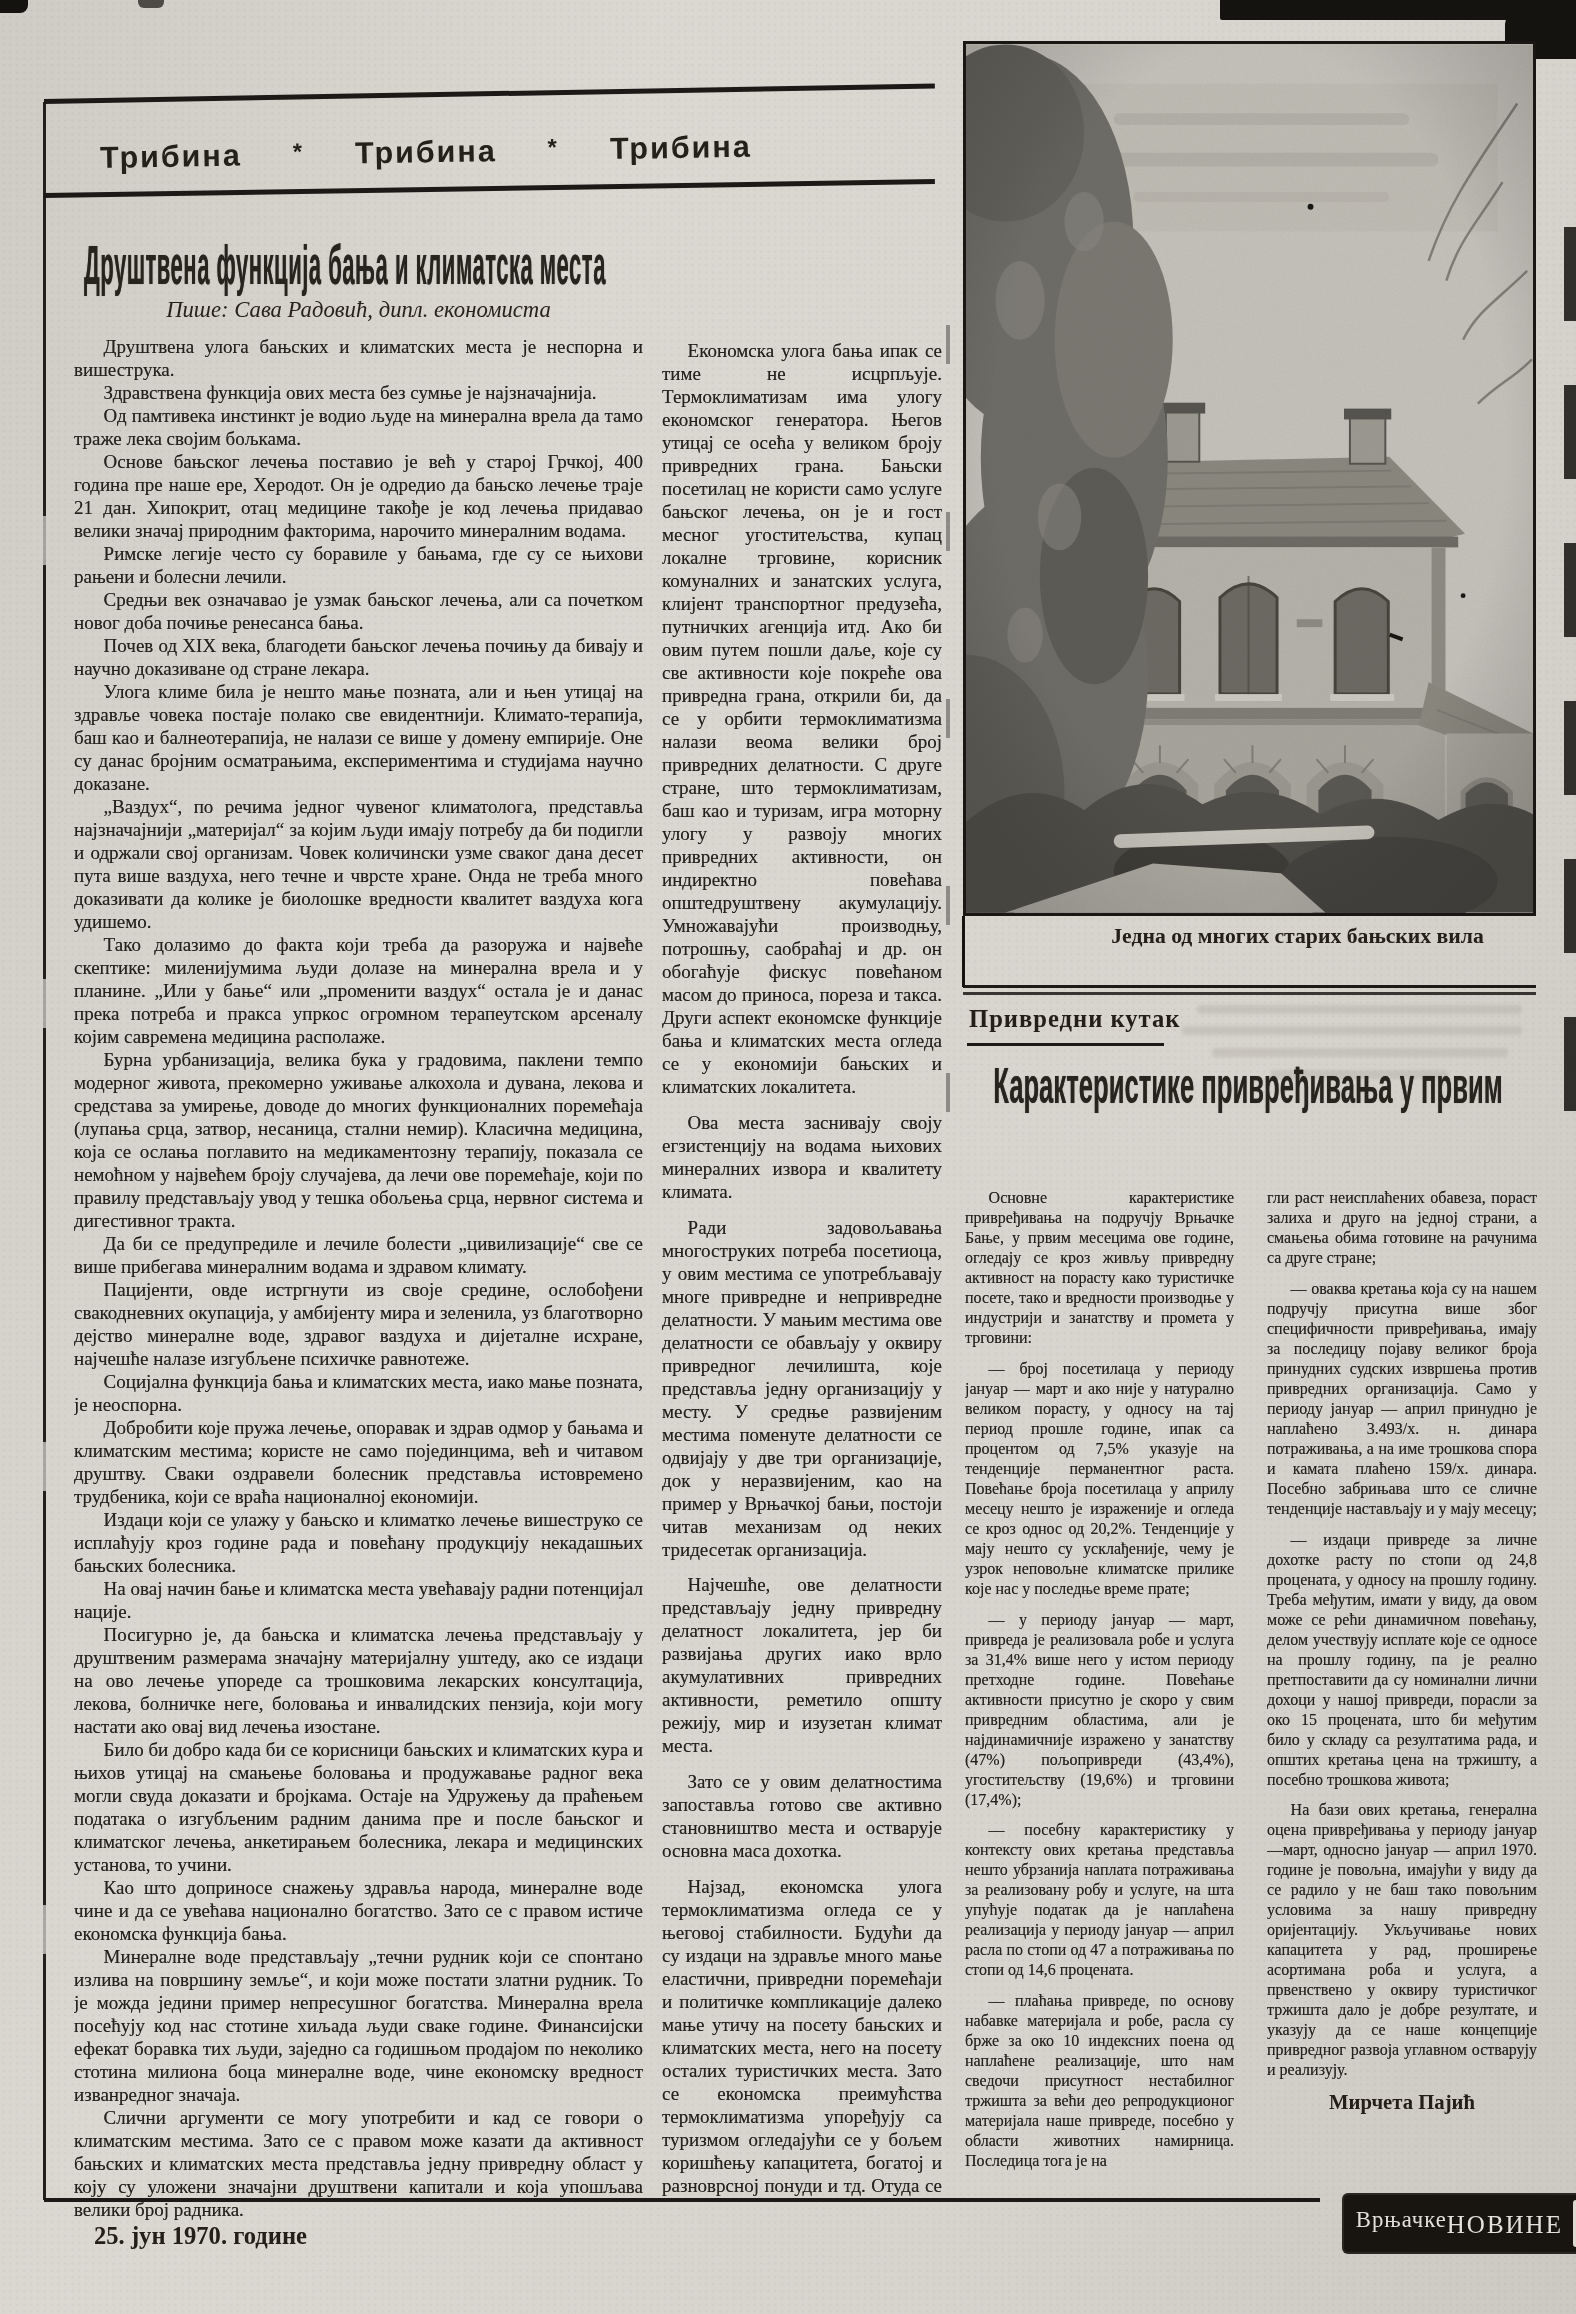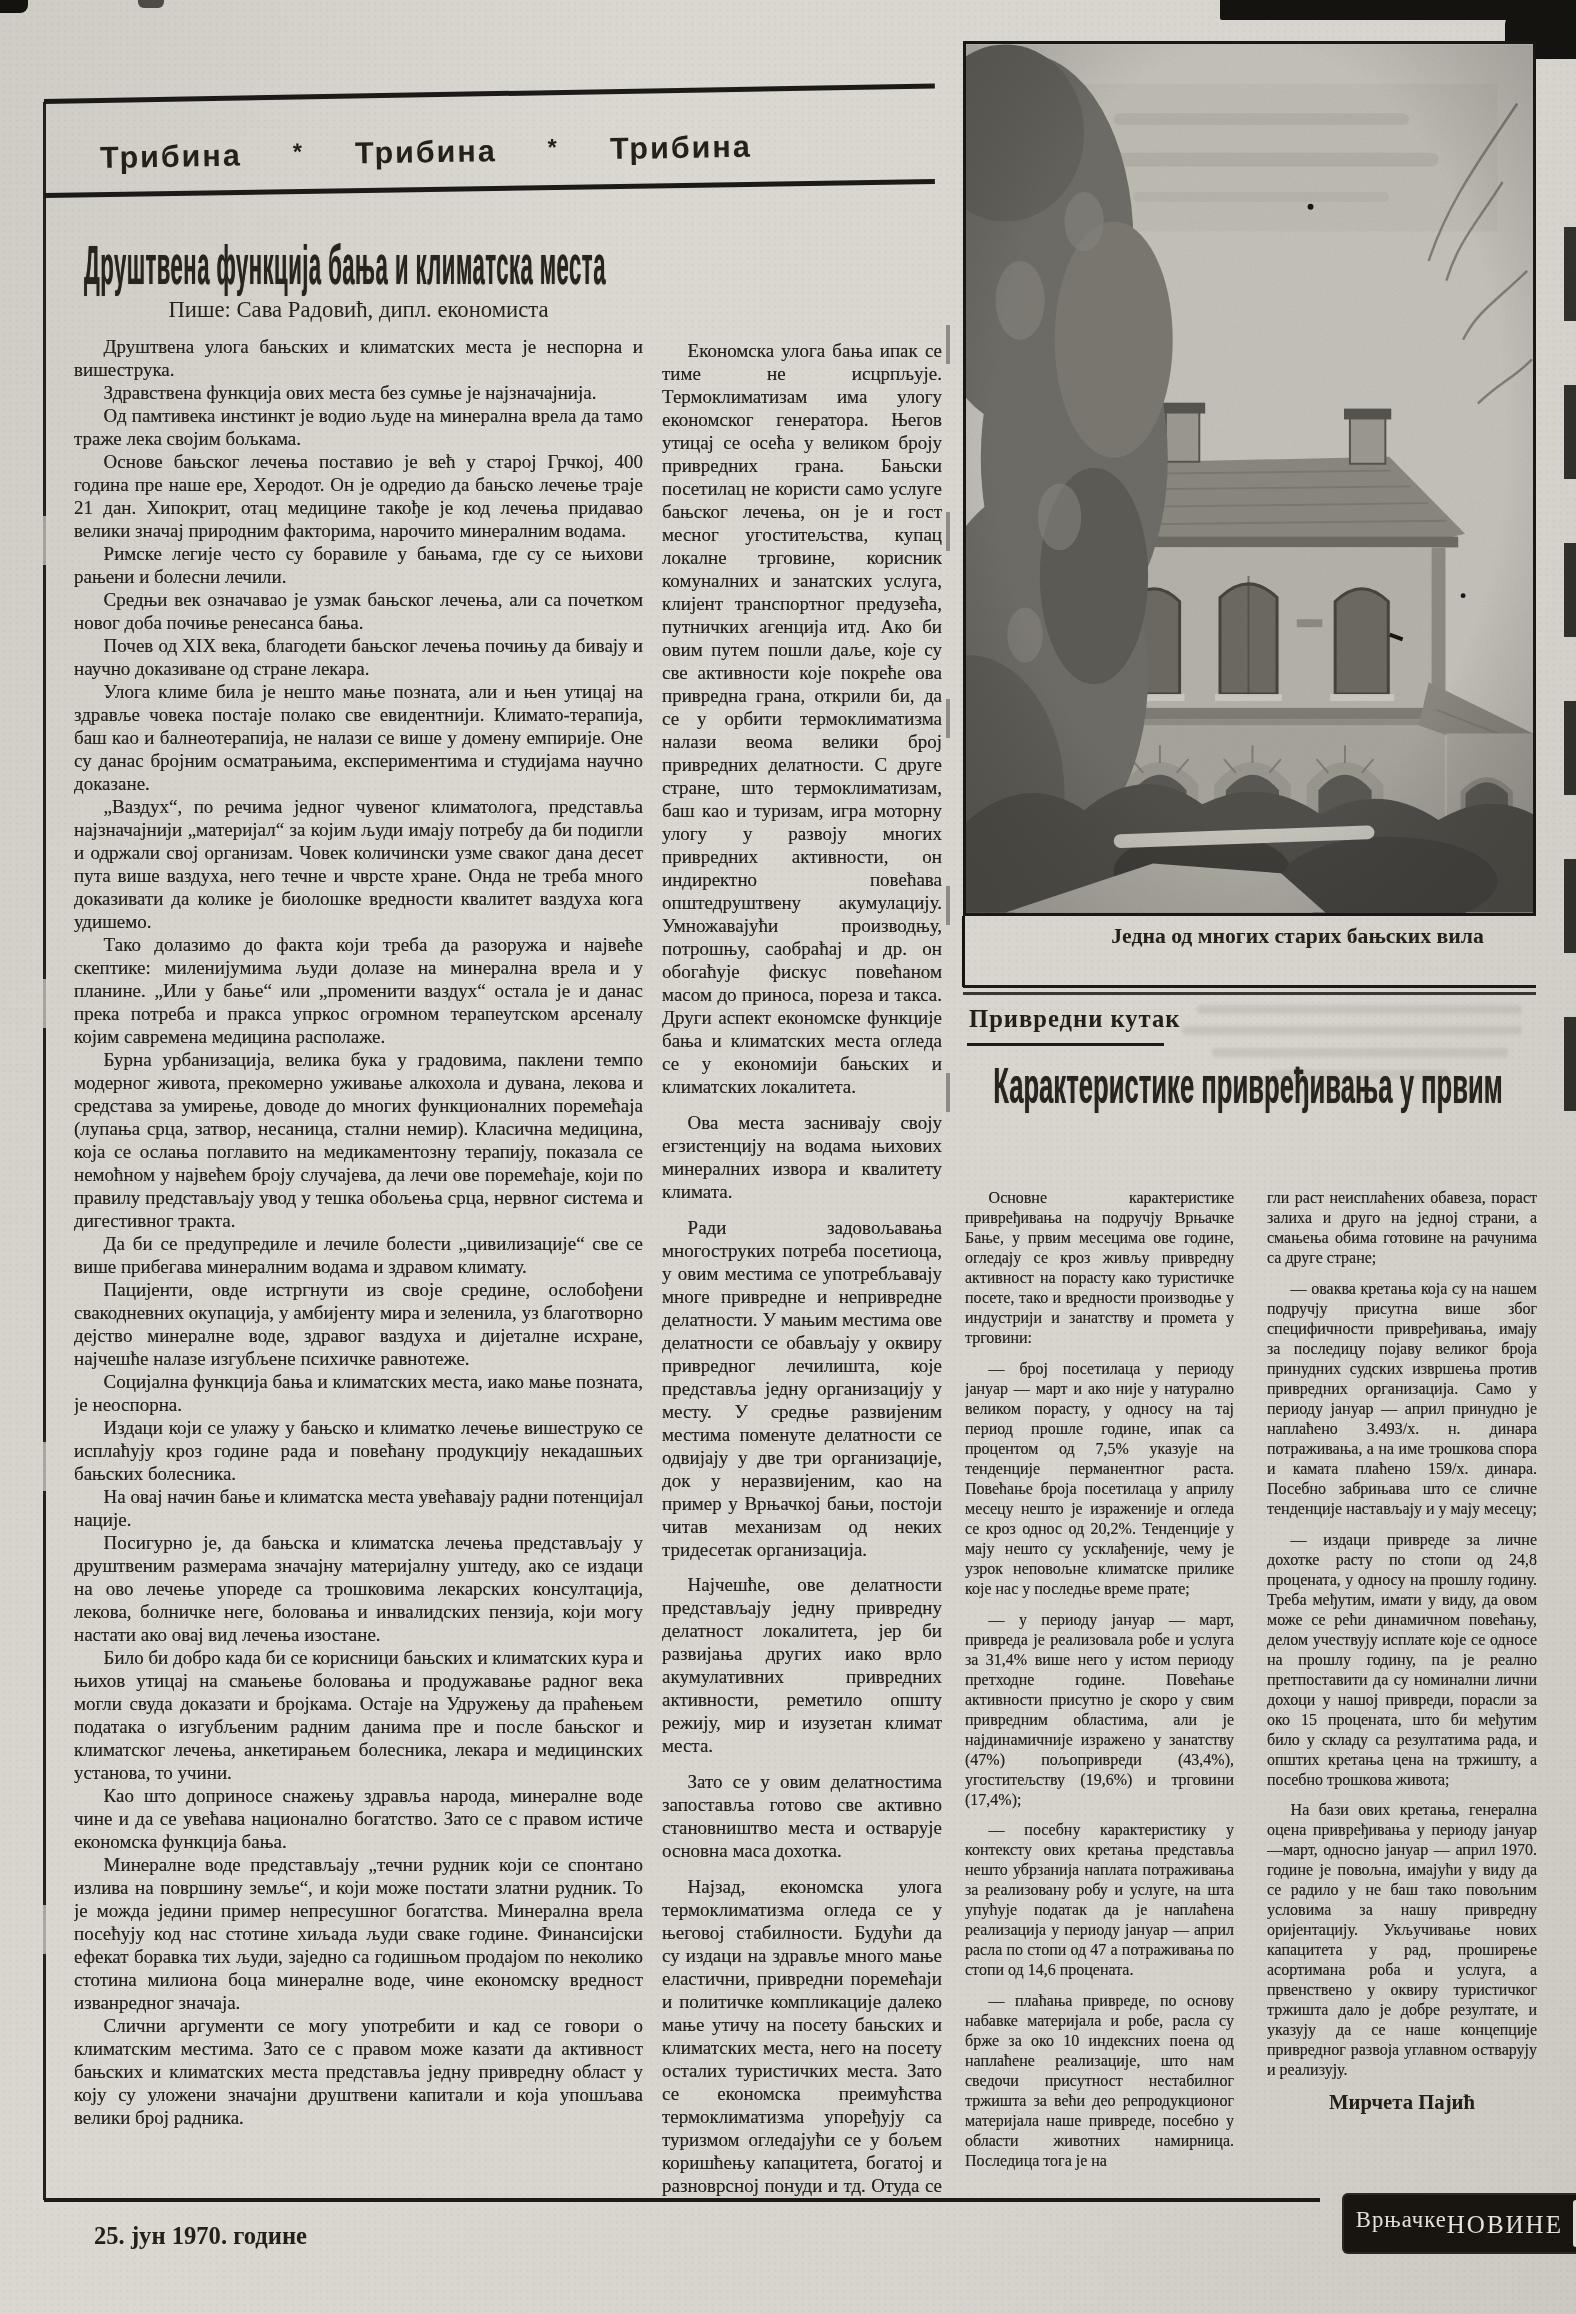--- a/index.html
+++ b/index.html
@@ -20,21 +20,21 @@
   
   .cond{display:inline-block;white-space:nowrap;font-family:"Liberation Sans", sans-serif;
         font-weight:bold;color:#27231d;text-shadow:0 0 1px rgba(30,28,22,.65);}
   
   .bodycol p{margin:0;text-align:justify;text-indent:29.6px;
              color:#25221d;text-shadow:0 0 0.4px rgba(34,30,24,.55);}
   .leftcol p{font-size:19px;line-height:23px;}
   .midcol p{font-size:19px;line-height:23px;margin-bottom:12.8px;text-indent:25.6px;}
   .rightcol p{font-size:16px;line-height:20px;margin-bottom:10.8px;text-indent:23.6px;}
   .rightcol p.noindent{text-indent:0;}
-  .byline{font-size:22.7px;text-align:center;color:#262219;}
+  .byline{font-size:22.7px;text-align:center;color:#262219;font-style:italic;}
   .caption{font-size:21.7px;font-weight:bold;text-align:center;color:#242018;}
   .kicker{font-size:24.6px;font-weight:bold;color:#242018;letter-spacing:1px;}
   .signature{font-size:20.7px;font-weight:bold;text-align:center;margin-top:9.9px;color:#242018;}
   .datefoot{font-size:24.6px;font-weight:bold;color:#242018;text-align:center;}
   
   .brandbox{background:#181511;border-radius:3.9px;display:flex;align-items:center;
             padding:4.9px 5.9px 4.9px 11.8px;gap:9.9px;box-shadow:0 0 0 2px #2a2721;}
   .brandtxt{display:flex;flex-direction:row;line-height:1;color:#e4e1da;}
   .brand1{font-size:22.7px;letter-spacing:1px;}
   .brand2{font-size:25px;letter-spacing:2px;margin-top:3px;}
@@ -80,20 +80,21 @@
       <p>Римске легије често су боравиле у бањама, где су се њихови рањени и болесни лечили.</p>
       <p>Средњи век означавао је узмак бањског лечења, али са почетком новог доба почиње ренесанса бања.</p>
       <p>Почев од XIX века, благодети бањског лечења почињу да бивају и научно доказиване од стране лекара.</p>
       <p>Улога климе била је нешто мање позната, али и њен утицај на здравље човека постаје полако све евидентнији. Климато-терапија, баш као и балнеотерапија, не налази се више у домену емпирије. Оне су данас бројним осматрањима, експериментима и студијама научно доказане.</p>
       <p>„Ваздух“, по речима једног чувеног климатолога, представља најзначајнији „материјал“ за којим људи имају потребу да би подигли и одржали свој организам. Човек количински узме сваког дана десет пута више ваздуха, него течне и чврсте хране. Онда не треба много доказивати да колике је биолошке вредности квалитет ваздуха кога удишемо.</p>
       <p>Тако долазимо до факта који треба да разоружа и највеће скептике: миленијумима људи долазе на минерална врела и у планине. „Или у бање“ или „променити ваздух“ остала је и данас прека потреба и пракса упркос огромном терапеутском арсеналу којим савремена медицина располаже.</p>
       <p>Бурна урбанизација, велика бука у градовима, паклени темпо модерног живота, прекомерно уживање алкохола и дувана, лекова и средстава за умирење, доводе до многих функционалних поремећаја (лупања срца, затвор, несаница, стални немир). Класична медицина, која се ослања поглавито на медикаментозну терапију, показала се немоћном у највећем броју случајева, да лечи ове поремећаје, који по правилу представљају увод у тешка обољења срца, нервног система и дигестивног тракта.</p>
       <p>Да би се предупредиле и лечиле болести „цивилизације“ све се више прибегава минералним водама и здравом климату.</p>
       <p>Пацијенти, овде истргнути из своје средине, ослобођени свакодневних окупација, у амбијенту мира и зеленила, уз благотворно дејство минералне воде, здравог ваздуха и дијеталне исхране, најчешће налазе изгубљене психичке равнотеже.</p>
       <p>Социјална функција бања и климатских места, иако мање позната, је неоспорна.</p>
+      <p>Добробити које пружа лечење, опоравак и здрав одмор у бањама и климатским местима; користе не само појединцима, већ и читавом друштву. Сваки оздравели болесник представља истовремено трудбеника, који се враћа националној економији.</p>
       <p>Издаци који се улажу у бањско и климатко лечење вишеструко се исплаћују кроз године рада и повећану продукцију некадашњих бањских болесника.</p>
       <p>На овај начин бање и климатска места увећавају радни потенцијал нације.</p>
       <p>Посигурно је, да бањска и климатска лечења представљају у друштвеним размерама значајну материјалну уштеду, ако се издаци на ово лечење упореде са трошковима лекарских консултација, лекова, болничке неге, боловања и инвалидских пензија, који могу настати ако овај вид лечења изостане.</p>
       <p>Било би добро када би се корисници бањских и климатских кура и њихов утицај на смањење боловања и продужавање радног века могли свуда доказати и бројкама. Остаје на Удружењу да праћењем података о изгубљеним радним данима пре и после бањског и климатског лечења, анкетирањем болесника, лекара и медицинских установа, то учини.</p>
       <p>Као што доприносе снажењу здравља народа, минералне воде чине и да се увећава национално богатство. Зато се с правом истиче економска функција бања.</p>
       <p>Минералне воде представљају „течни рудник који се спонтано излива на површину земље“, и који може постати златни рудник. То је можда једини пример непресушног богатства. Минерална врела посећују код нас стотине хиљада људи сваке године. Финансијски ефекат боравка тих људи, заједно са годишњом продајом по неколико стотина милиона боца минералне воде, чине економску вредност изванредног значаја.</p>
       <p>Слични аргументи се могу употребити и кад се говори о климатским местима. Зато се с правом може казати да активност бањских и климатских места представља једну привредну област у коју су уложени значајни друштвени капитали и која упошљава велики број радника.</p>
     </div>
 
   <div class="abs bodycol midcol" style="left:662px;top:339px;width:280px;height:1867px;overflow:hidden;">

